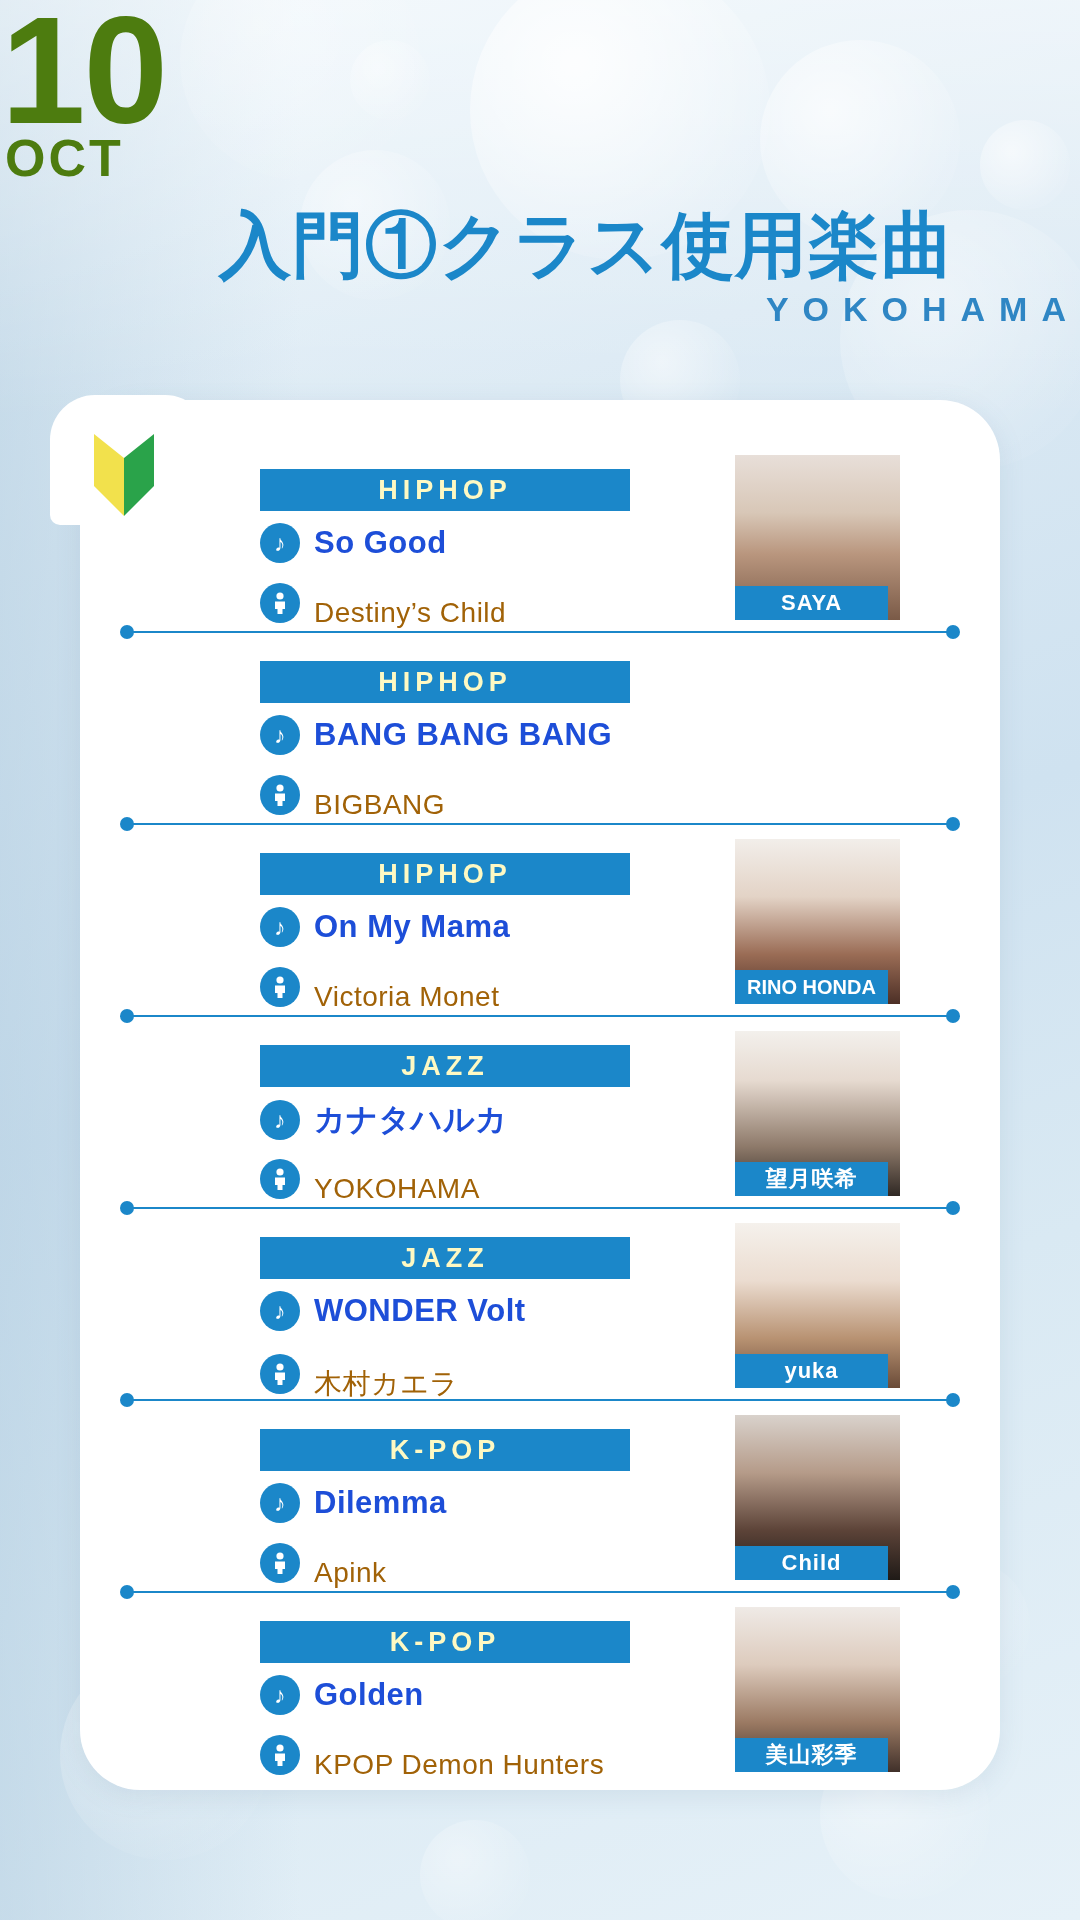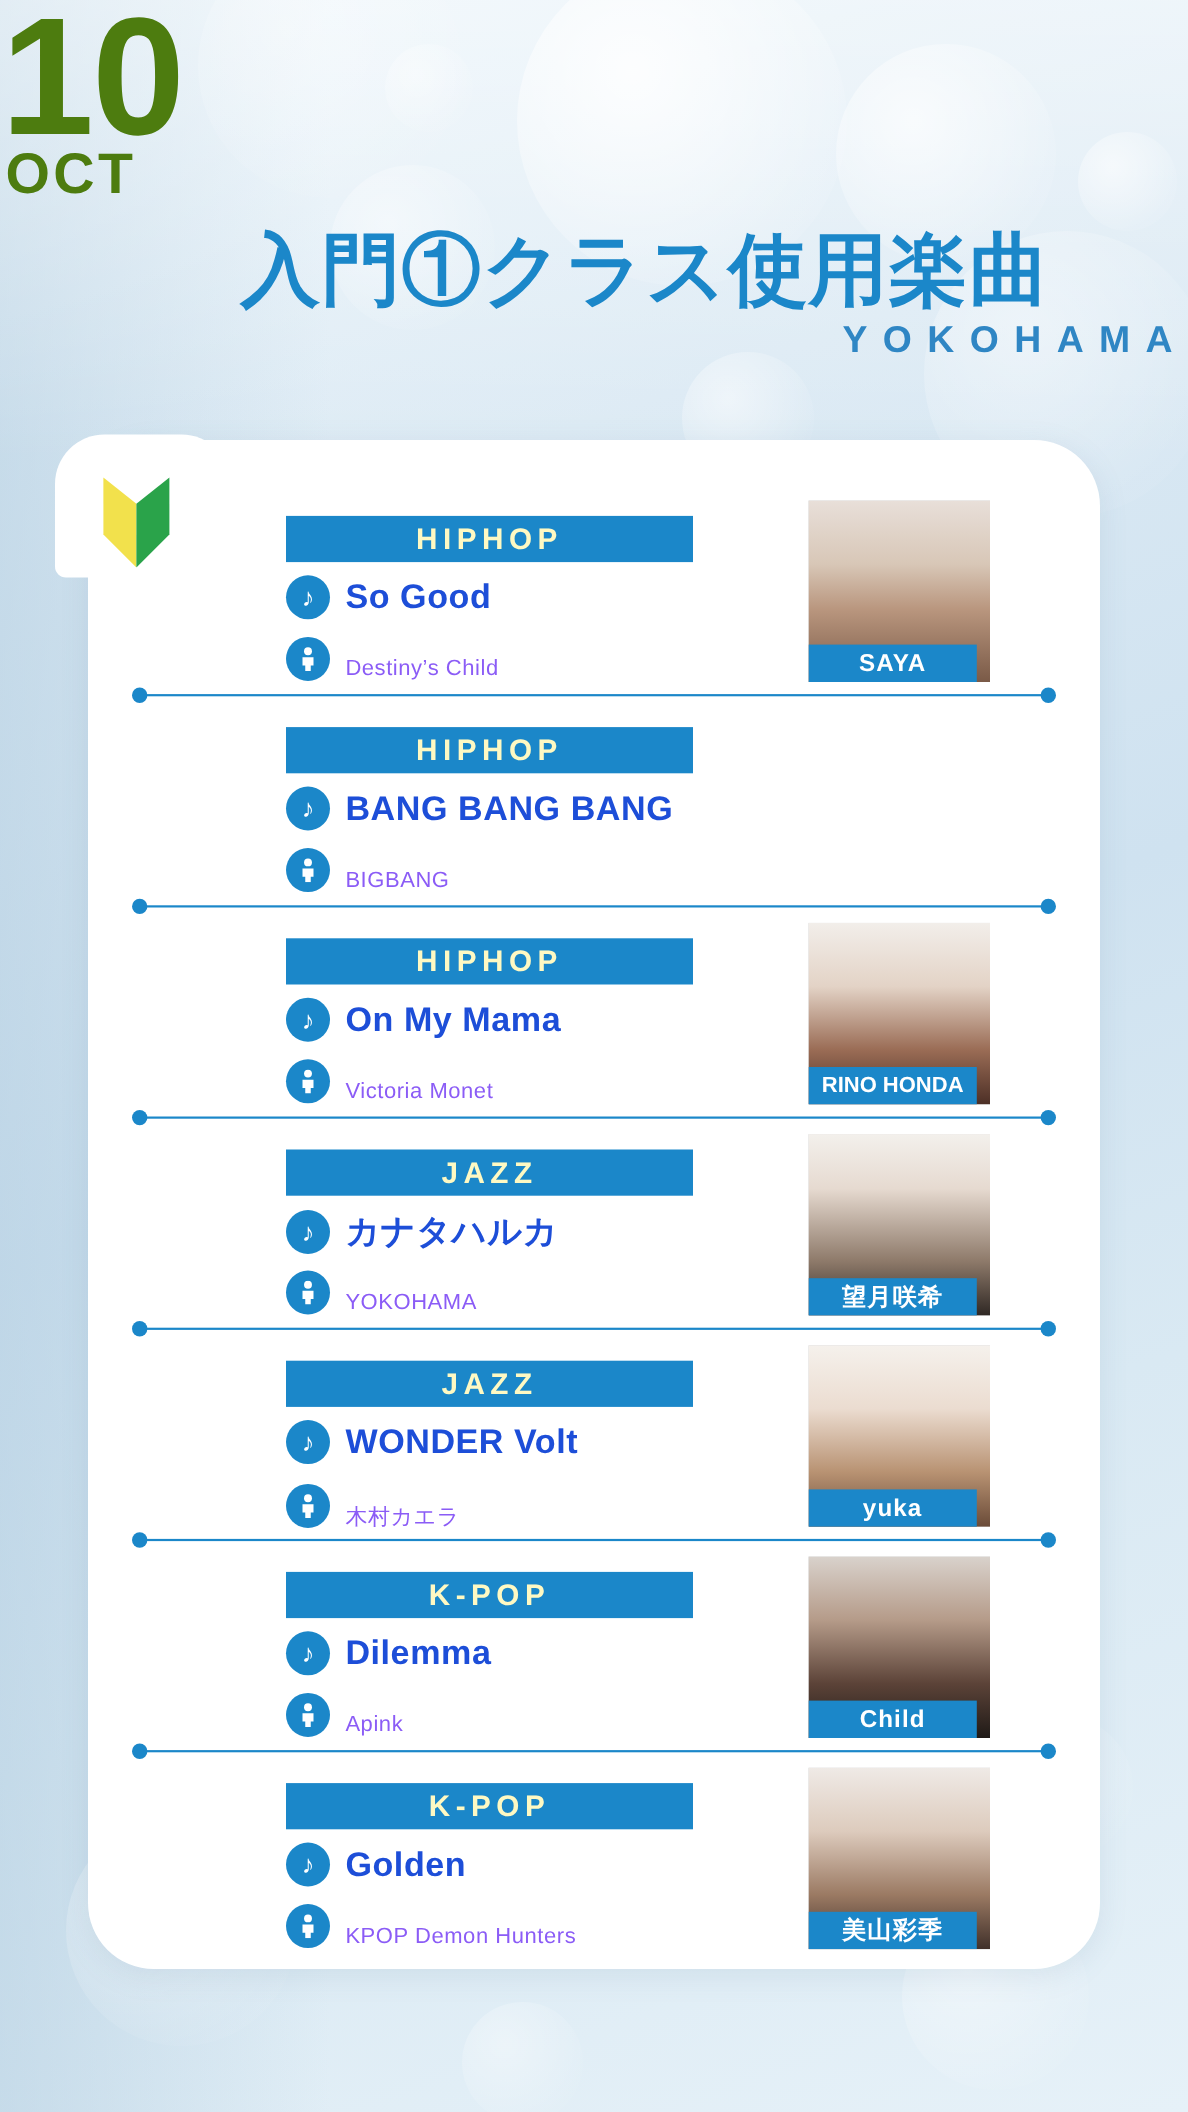--- a/index.html
+++ b/index.html
@@ -190,22 +190,22 @@
     font-size: 23px;
     flex: 0 0 auto;
   }
   .song-name {
     font-size: 31px;
     font-weight: bold;
     color: #1d4ed8;
     letter-spacing: .5px;
   }
   .artist-name {
-    font-size: 20px;
-    color: #8b5cf6;
+    font-size: 28px;
+    color: #a16207;
     letter-spacing: .5px;
     margin-top: 20px;
   }
 
   
   .photo {
     position: absolute;
     left: 655px;
     top: 0;
     width: 165px;

